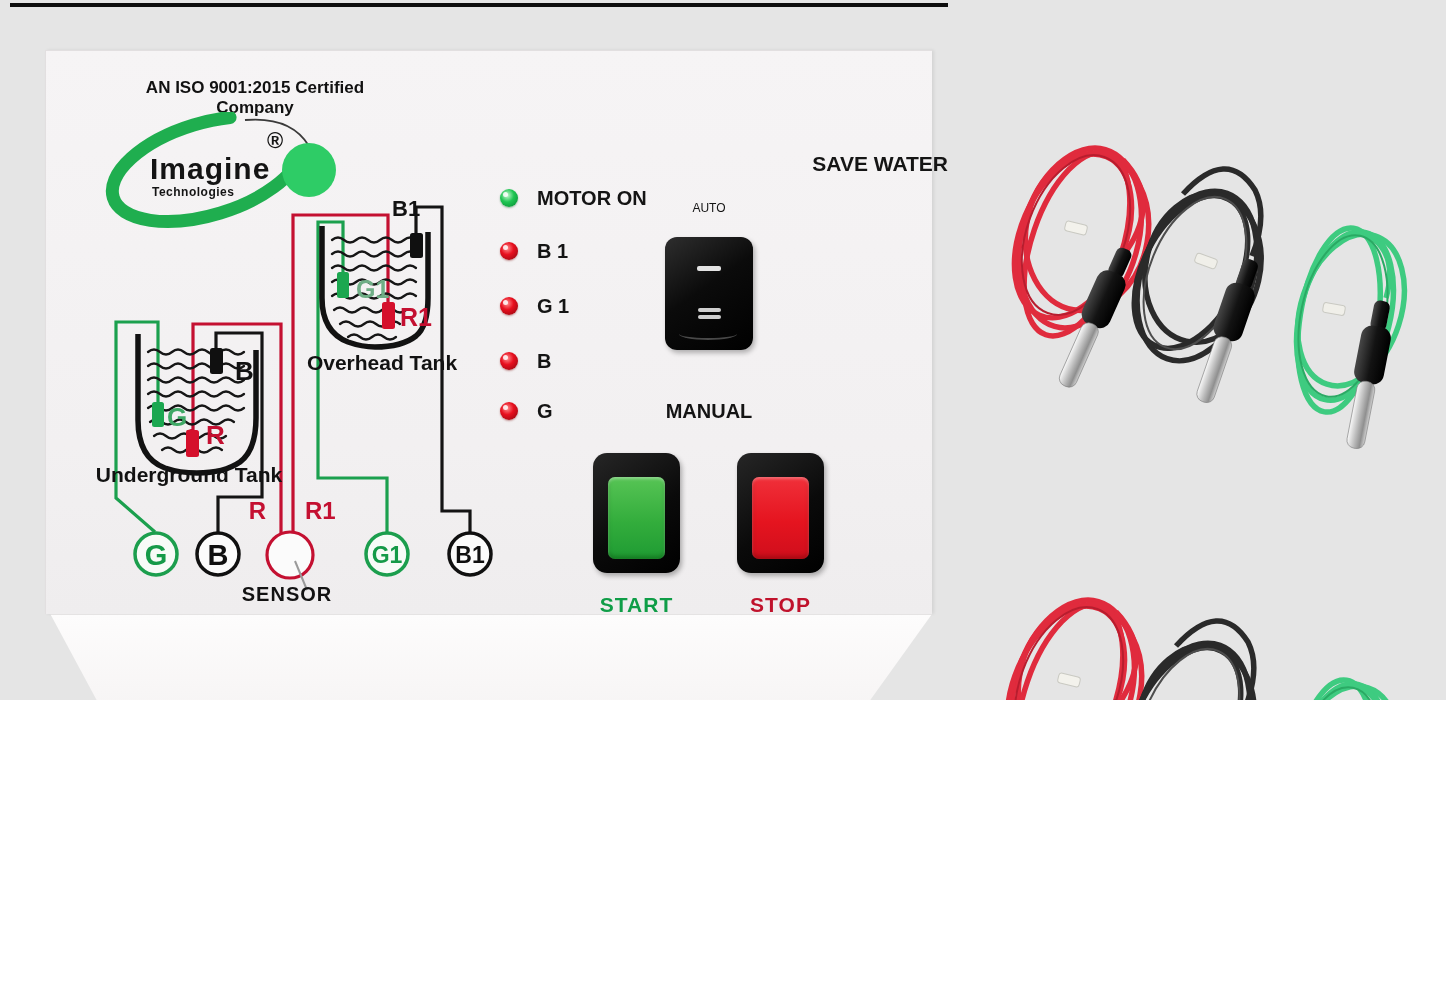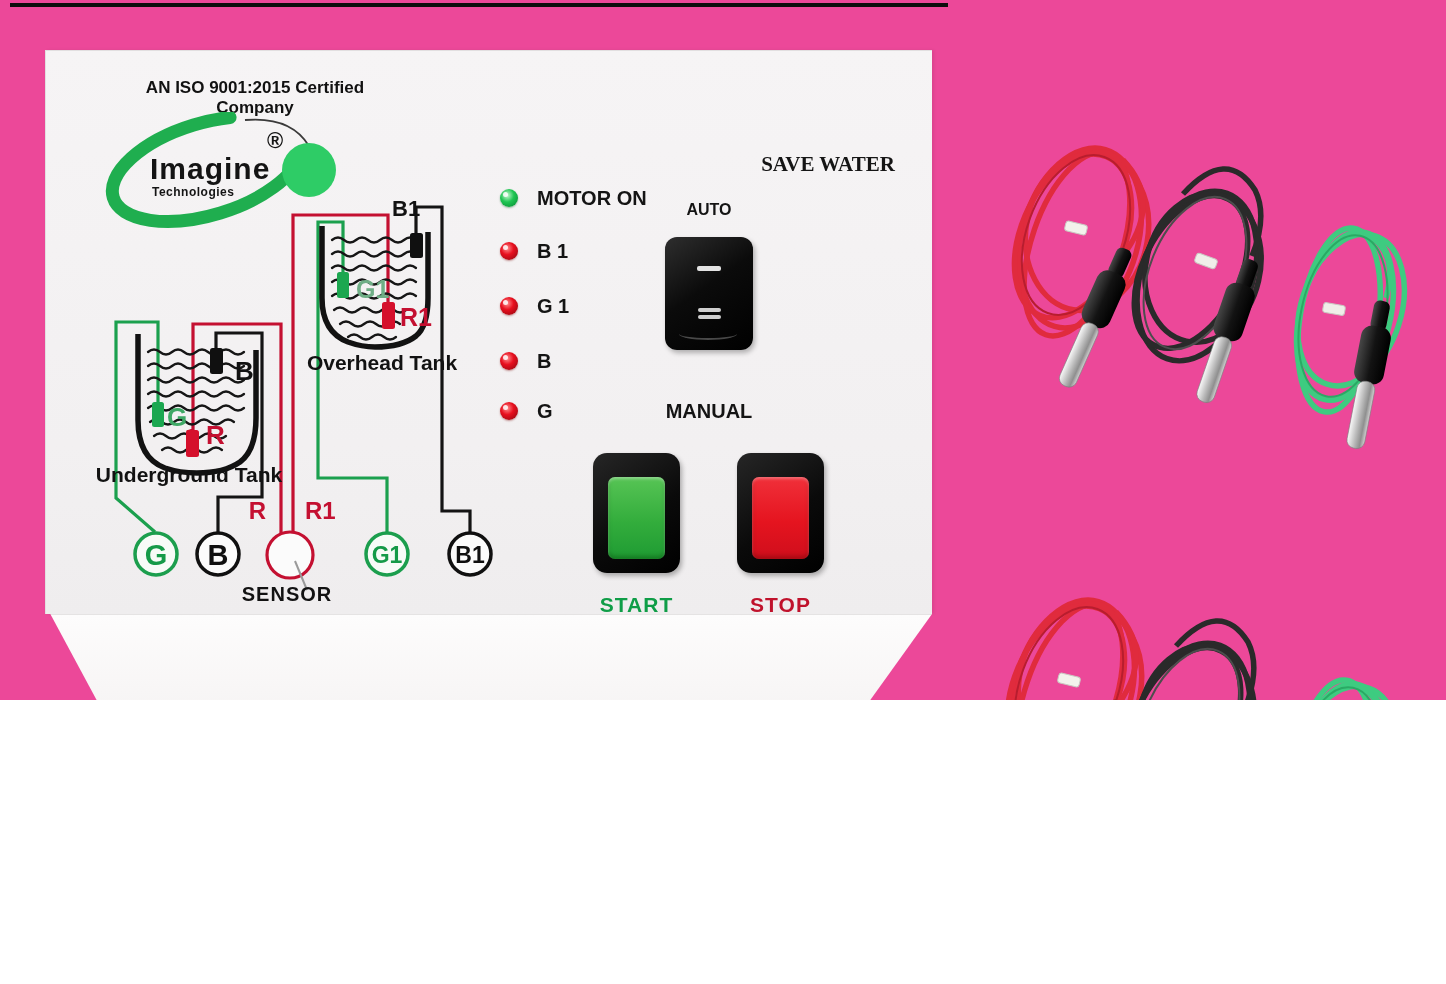--- a/index.html
+++ b/index.html
@@ -1,16 +1,16 @@
 <!DOCTYPE html>
 <html><head>
 <meta charset="utf-8">
 <style>
   html,body{margin:0;padding:0;background:#fff;}
-  .screen{position:relative;width:1446px;height:700px;background:#ec4899;overflow:hidden;
+  .screen{position:relative;width:1446px;height:700px;background:#e5e5e5;overflow:hidden;
           font-family:"Liberation Sans",sans-serif;}
   .top-rule{position:absolute;left:10px;top:3px;width:938px;height:4px;background:#0d0d0d;}
 
   
   .face{position:absolute;left:45px;top:50px;width:887px;height:564px;
         background:linear-gradient(180deg,#f6f4f5 0%,#f2f0f1 70%,#efedee 100%);
         box-shadow:inset 1px 1px 0 #e2dfe0, 2px 0 3px rgba(0,0,0,.08);}
   .bevel{position:absolute;left:45px;top:614px;width:887px;height:88px;
          background:linear-gradient(180deg,#fdfcfc,#f7f5f5);
          clip-path:polygon(0.6% 0,100% 0,92.8% 100%,6% 100%);
@@ -24,22 +24,22 @@
          box-shadow:inset 0 0 2px #555, 1px 1px 2px rgba(0,0,0,.35);}
   .screw .slot{position:absolute;left:28%;top:30%;width:44%;height:46%;border-radius:50%;
          background:radial-gradient(circle at 40% 40%,#777,#2c2c2c 70%);}
 
   
   .iso{position:absolute;left:60px;top:28px;width:300px;text-align:center;
        font-size:17px;font-weight:bold;color:#111;}
   .title{position:absolute;left:350px;top:22px;width:560px;text-align:center;
          font-family:"Liberation Serif",serif;font-weight:bold;color:#191616;
          font-size:31px;line-height:36px;letter-spacing:.5px;}
-  .tagline{position:absolute;left:663px;top:100px;width:240px;text-align:center;
-           font-size:21px;font-weight:bold;color:#151515;line-height:28px;font-family:Liberation Serif, serif;}
+  .tagline{position:absolute;left:663px;top:100px;width:240px;text-align:right;
+           font-size:21px;font-weight:bold;color:#151515;line-height:28px;}
 
   
   .logo{position:absolute;left:50px;top:62px;width:260px;height:120px;}
   .logo svg{position:absolute;left:0;top:0;}
   .logo-name{position:absolute;left:55px;top:40px;font-size:30px;font-weight:bold;color:#141414;letter-spacing:1px;}
   .logo-reg{position:absolute;left:172px;top:16px;font-size:22px;font-weight:bold;color:#141414;}
   .logo-sub{position:absolute;left:57px;top:73px;font-size:12px;font-weight:bold;color:#141414;letter-spacing:.5px;}
 
   
   .led-row{position:absolute;left:455px;display:flex;align-items:center;gap:19px;height:22px;}
@@ -47,21 +47,21 @@
   .led::after{content:"";position:absolute;left:3px;top:3px;width:5px;height:5px;border-radius:50%;
               background:rgba(255,255,255,.85);}
   .led.red{background:radial-gradient(circle at 40% 35%,#ff9090,#e8101f 40%,#a50913 82%,#70060d);
            box-shadow:0 1px 2px rgba(120,0,0,.4);}
   .led.green{background:radial-gradient(circle at 40% 35%,#c9f9d3,#1fc553 42%,#0c9a3a 82%,#066a28);
              box-shadow:0 1px 2px rgba(0,90,30,.4);}
   .led-label{font-size:20px;font-weight:bold;color:#141414;white-space:nowrap;}
 
   
   .switch-top-label{position:absolute;left:620px;top:151px;width:88px;text-align:center;
-        font-size:16px;font-weight:bold;color:#141414;}
+        font-size:12px;font-weight:normal;color:#141414;}
   .switch-bottom-label{position:absolute;left:612px;top:330px;width:104px;text-align:center;
         font-size:20px;font-weight:bold;color:#141414;margin-top:20px;}
   .rocker{position:absolute;left:620px;top:187px;width:88px;height:113px;border-radius:12px;
           background:linear-gradient(145deg,#2e2e2e,#0b0b0b 45%,#000);
           box-shadow:2px 3px 5px rgba(0,0,0,.28);}
   .rocker .m1{position:absolute;left:32px;top:29px;width:24px;height:5px;border-radius:2px;background:rgba(245,245,245,.92);}
   .rocker .m2a{position:absolute;left:33px;top:71px;width:23px;height:3.5px;border-radius:2px;background:rgba(235,235,235,.88);}
   .rocker .m2b{position:absolute;left:33px;top:78px;width:23px;height:3.5px;border-radius:2px;background:rgba(235,235,235,.88);}
   .rocker .shine{position:absolute;left:14px;bottom:10px;width:58px;height:10px;border-radius:50%;
           border-bottom:2px solid rgba(200,200,200,.35);}

